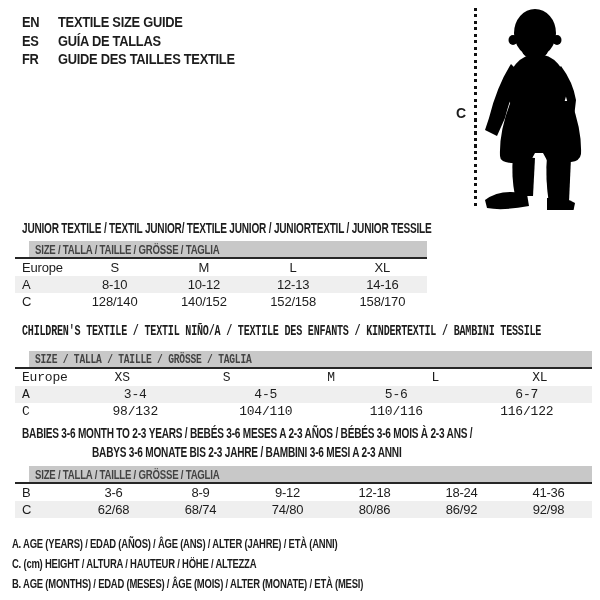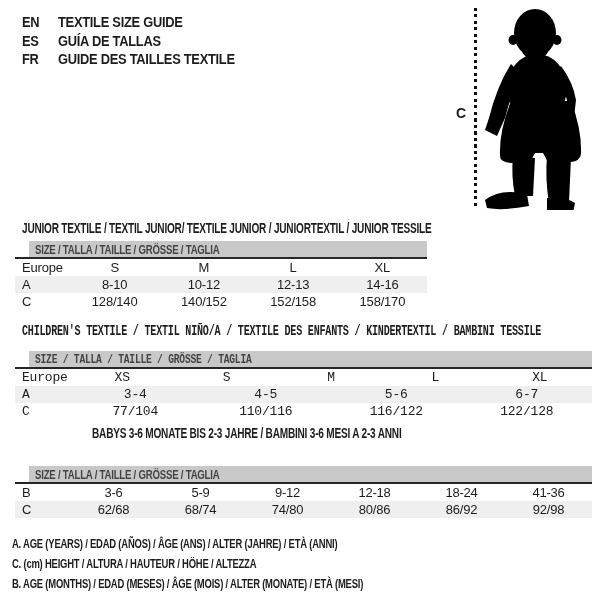--- a/index.html
+++ b/index.html
@@ -168,38 +168,39 @@
           </div>
           <div class="trow shaded">
             <span class="tlabel">A</span>
             <span class="tcell">3-4</span>
             <span class="tcell">4-5</span>
             <span class="tcell">5-6</span>
             <span class="tcell">6-7</span>
           </div>
           <div class="trow">
             <span class="tlabel">C</span>
-            <span class="tcell">77/104</span>
+            <span class="tcell">98/132</span>
+            <span class="tcell">104/110</span>
             <span class="tcell">110/116</span>
             <span class="tcell">116/122</span>
-            <span class="tcell">122/128</span>
           </div>
         </div>
       </div>
       <div class="section" style="top: 424px; width: 577px;">
+        <div class="sec-title"><span class="cond">BABIES 3-6 MONTH TO 2-3 YEARS / BEBÉS 3-6 MESES A 2-3 AÑOS / BÉBÉS 3-6 MOIS À 2-3 ANS /</span></div>
         <div class="sec-title"><span class="cond">BABYS 3-6 MONATE BIS 2-3 JAHRE / BAMBINI 3-6 MESI A 2-3 ANNI</span></div>
         <div class="gtable" style="top: 42px; width: 577px;">
           <div class="bar">
             <span class="bar-text">SIZE / TALLA / TAILLE / GRÖSSE / TAGLIA</span>
           </div>
           <div class="rule"></div>
           <div class="trow">
             <span class="tlabel">B</span>
             <span class="tcell">3-6</span>
-            <span class="tcell">5-9</span>
+            <span class="tcell">8-9</span>
             <span class="tcell">9-12</span>
             <span class="tcell">12-18</span>
             <span class="tcell">18-24</span>
             <span class="tcell">41-36</span>
           </div>
           <div class="trow shaded">
             <span class="tlabel">C</span>
             <span class="tcell">62/68</span>
             <span class="tcell">68/74</span>
             <span class="tcell">74/80</span>

